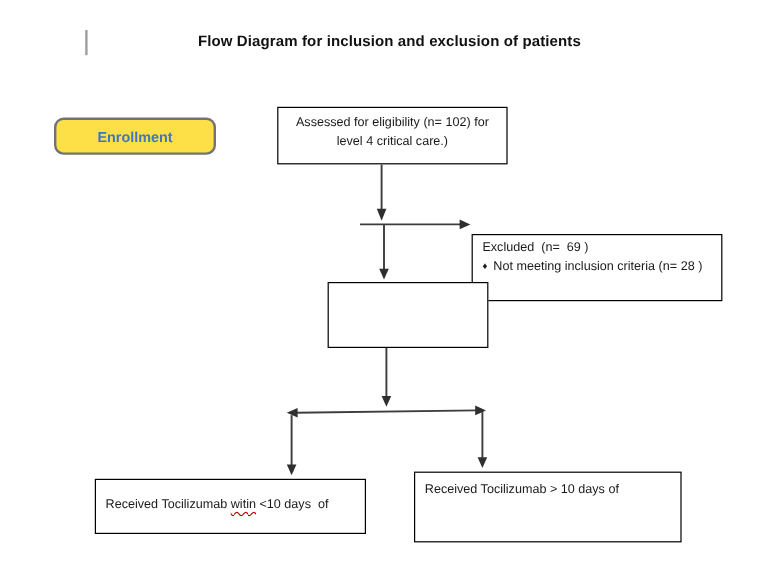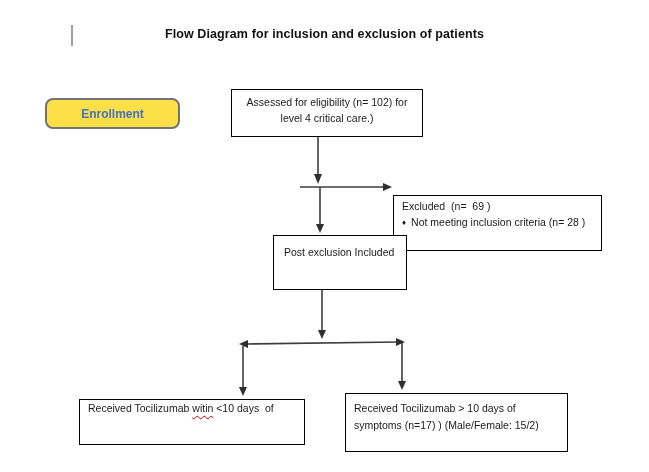--- a/index.html
+++ b/index.html
@@ -17,21 +17,21 @@
     background:#fde047;border:2px solid #737373;border-radius:8px;
     display:flex;align-items:center;justify-content:center;
   }
   .enrollment span{font-size:12px;font-weight:bold;color:#4472c4;}
   .box{position:absolute;border:1.4px solid #000;background:#fff;font-size:10.5px;line-height:1.5;box-sizing:border-box;}
   .line{white-space:pre;}
   .c{text-align:center;}
   .assessed{left:231px;top:89px;width:192px;height:48px;padding:5px 2px 0 2px;}
   .excluded{left:393px;top:151px;width:209px;height:56px;padding:3px 4px 0 8px;margin-top:44px;}
   .postexcl{left:273px;top:235px;width:134px;height:55px;border-width:1.8px;padding:7px 2px 0 10px;line-height:1.75;}
-  .early{left:79px;top:399px;width:226px;height:46px;padding:0 2px 0 8px;line-height:1.6;}
+  .early{left:79px;top:399px;width:226px;height:46px;padding:12px 2px 0 8px;line-height:1.6;}
   .late{left:345px;top:393px;width:223px;height:59px;padding:6px 0 0 8px;line-height:1.6;}
   .ins{text-decoration-color:#2d5aa8;text-decoration-thickness:1.4px;text-underline-offset:2px;}
   .typo{text-decoration:underline wavy #c00000;text-decoration-thickness:1px;text-underline-offset:2.5px;}
   .bullet{font-size:8px;vertical-align:1px;margin-right:5px;}
   .arrows{position:absolute;left:0;top:0;width:649px;height:472px;}
   .arrows line{stroke:#3d3d3d;stroke-width:1.6;}
   .arrows polygon{fill:#2f2f2f;}
 </style>
 </head>
 <body>
@@ -82,25 +82,23 @@
     <div class="line c">Assessed for eligibility (n= 102) for</div>
     <div class="line c"><span>level 4 critical </span><span class="ins">care.)</span></div>
   </div>
 
   <div class="box excluded">
     <div class="line"><span class="ins">Excluded </span><span> (n=  69 )</span></div>
     <div class="line"><span class="bullet">♦</span><span>Not meeting inclusion criteria (n= 28 )</span></div>
   </div>
 
   <div class="box postexcl">
-    <div class="line">Post exclusion Included</div>
   </div>
 
   <div class="box early">
     <div class="line"><span>Received </span><span class="ins"><span>Tocilizumab </span><span class="typo">witin</span></span><span> &lt;10 days  of</span></div>
   </div>
 
   <div class="box late">
     <div class="line">Received Tocilizumab &gt; 10 days of</div>
-    <div class="line"><span>symptoms (n=17</span><span class="ins">) )</span><span> (Male/Female: 15/2)</span></div>
   </div>
 
 </div>
 
 </body></html>

